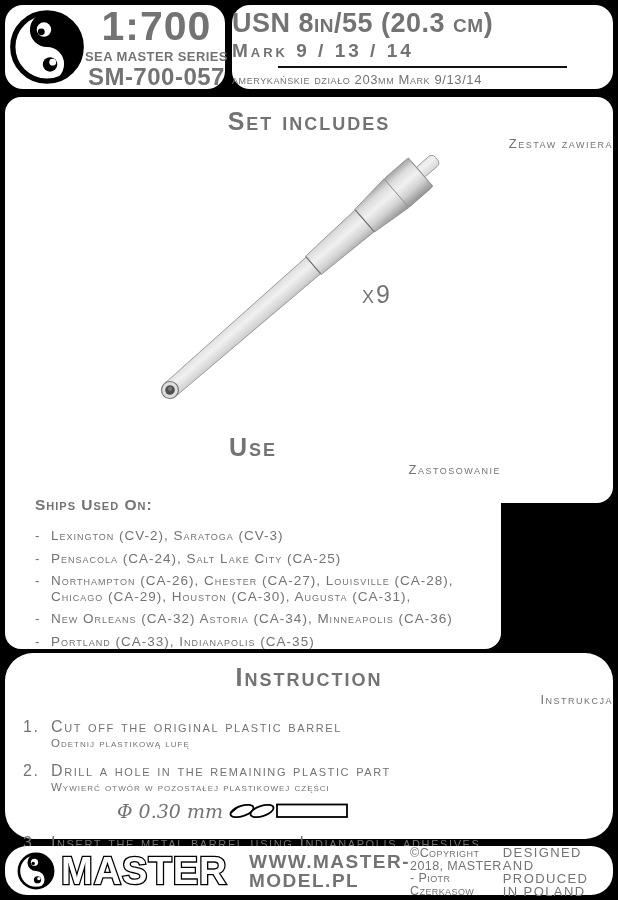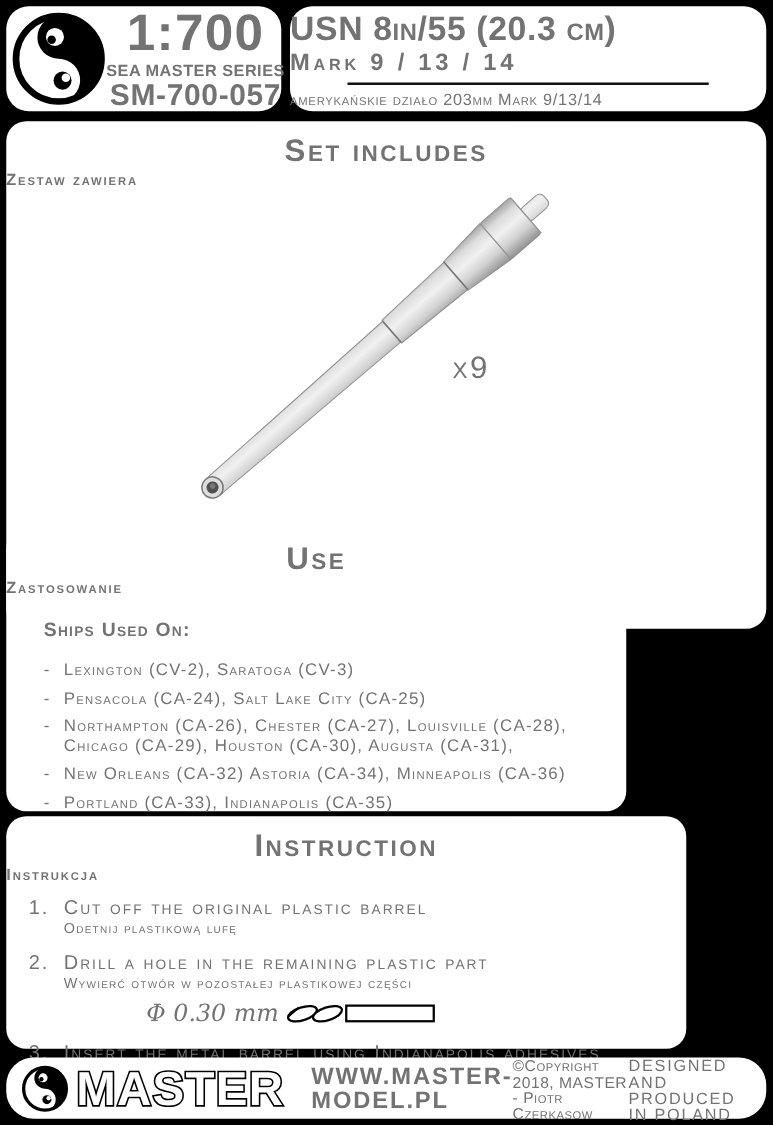--- a/index.html
+++ b/index.html
@@ -23,27 +23,27 @@
   .code    { font-size:24px; font-weight:700; letter-spacing:0.5px; margin-top:2px; white-space:nowrap; }
   .sc { font-variant:small-caps; }
   .hr-title { font-size:27px; font-weight:700; letter-spacing:0.5px; white-space:nowrap; line-height:1; }
   .hr-mark  { font-size:19px; font-weight:700; letter-spacing:3px; margin-top:4px; line-height:1; }
   .hr-divider { width:76%; height:2px; background:#111; margin:6px auto 5px; }
   .hr-pl   { font-size:13px; letter-spacing:0.6px; line-height:1; }
 
   
   .set-includes { left:5px; top:97px;  width:608px; height:406px; border-radius:16px; }
   .use          { left:5px; top:423px; width:496px; height:226px; border-radius:16px; }
-  .instruction  { left:5px; top:653px; width:544px; height:186px; border-radius:16px; }
+  .instruction  { left:5px; top:653px; width:608px; height:186px; border-radius:28px; }
   .footer       { left:5px; top:846px; width:608px; height:49px;  border-radius:22px;
                   display:flex; align-items:center; padding:0 12px; box-sizing:border-box; }
 
   .sec-title { margin-top:12px; text-align:center; font-size:25px; font-weight:700;
                letter-spacing:2px; line-height:1; }
-  .sec-sub   { text-align:left; font-size:13px; font-weight:700; letter-spacing:1.5px;
+  .sec-sub   { text-align:right; font-size:13px; font-weight:400; letter-spacing:1.5px;
                line-height:1; margin-top:3px; }
 
   .barrel-svg { position:absolute; left:0; top:0; }
   .qty { position:absolute; left:357px; top:183px; font-size:25px; letter-spacing:2px; }
 
   .ships-heading { margin:20px 0 0 30px; font-size:15.5px; font-weight:700; letter-spacing:1px; }
   .ships { margin:15px 0 0 30px; width:520px; }
   .ship-line { display:flex; font-size:13.5px; letter-spacing:1px; line-height:13.5px;
                margin-bottom:9px; }
   .ship-line .dash { width:16px; flex:0 0 auto; }

